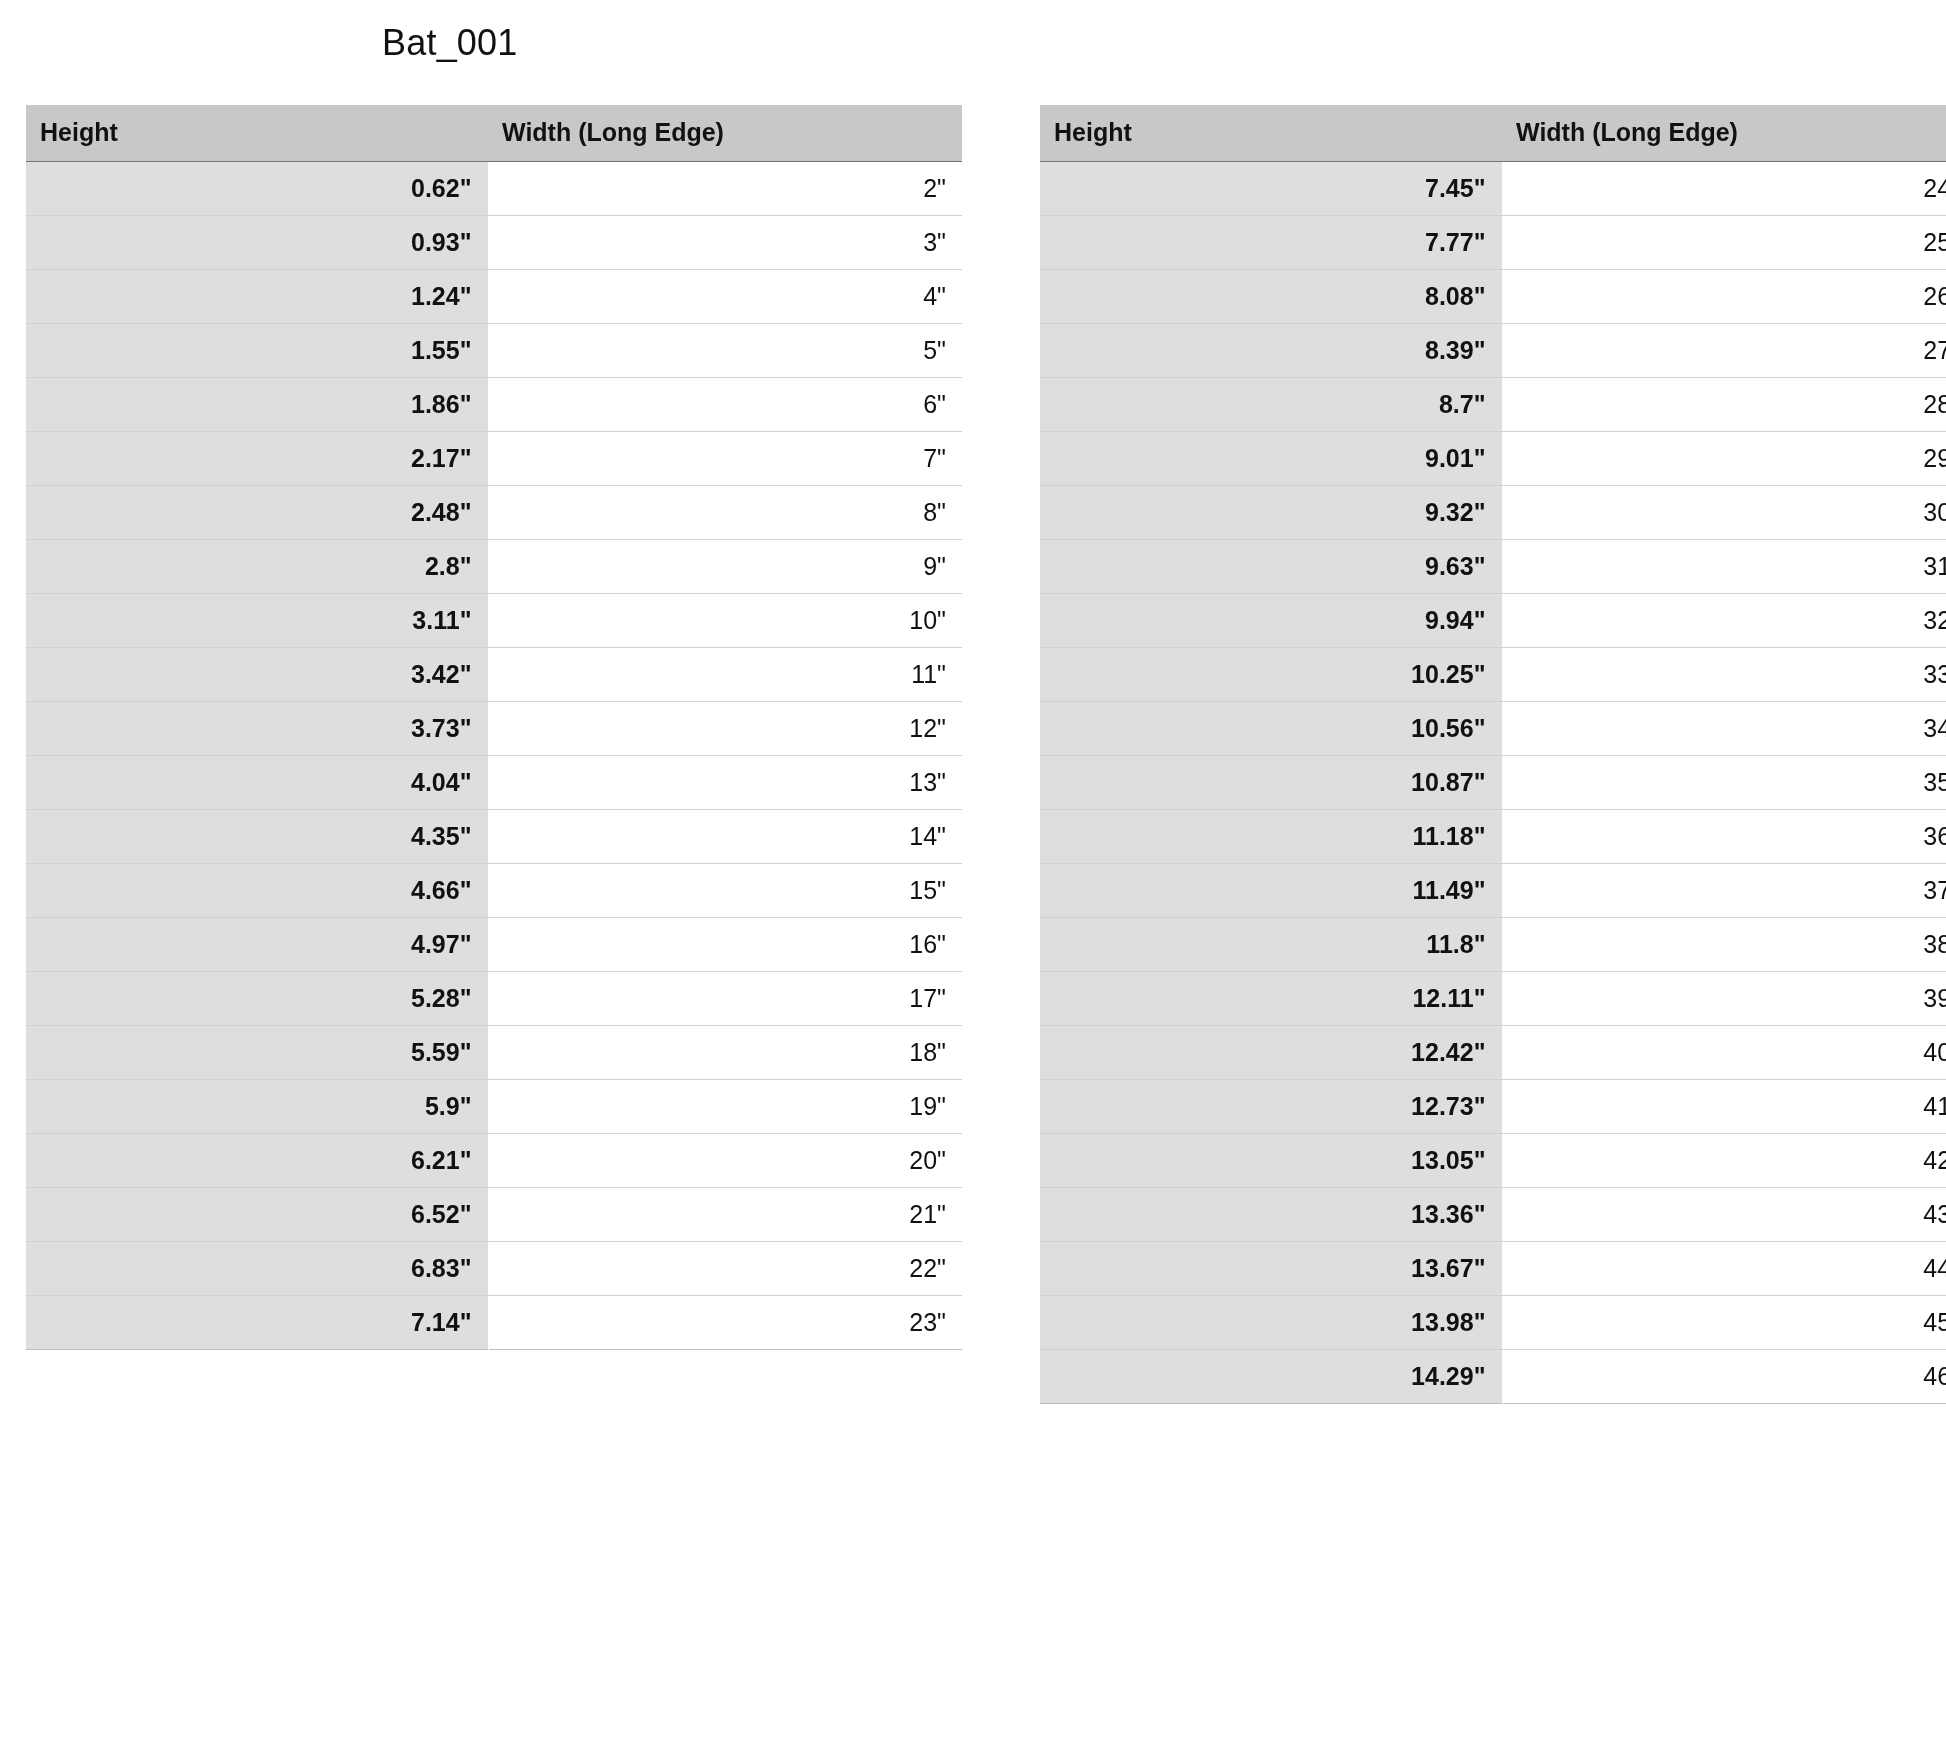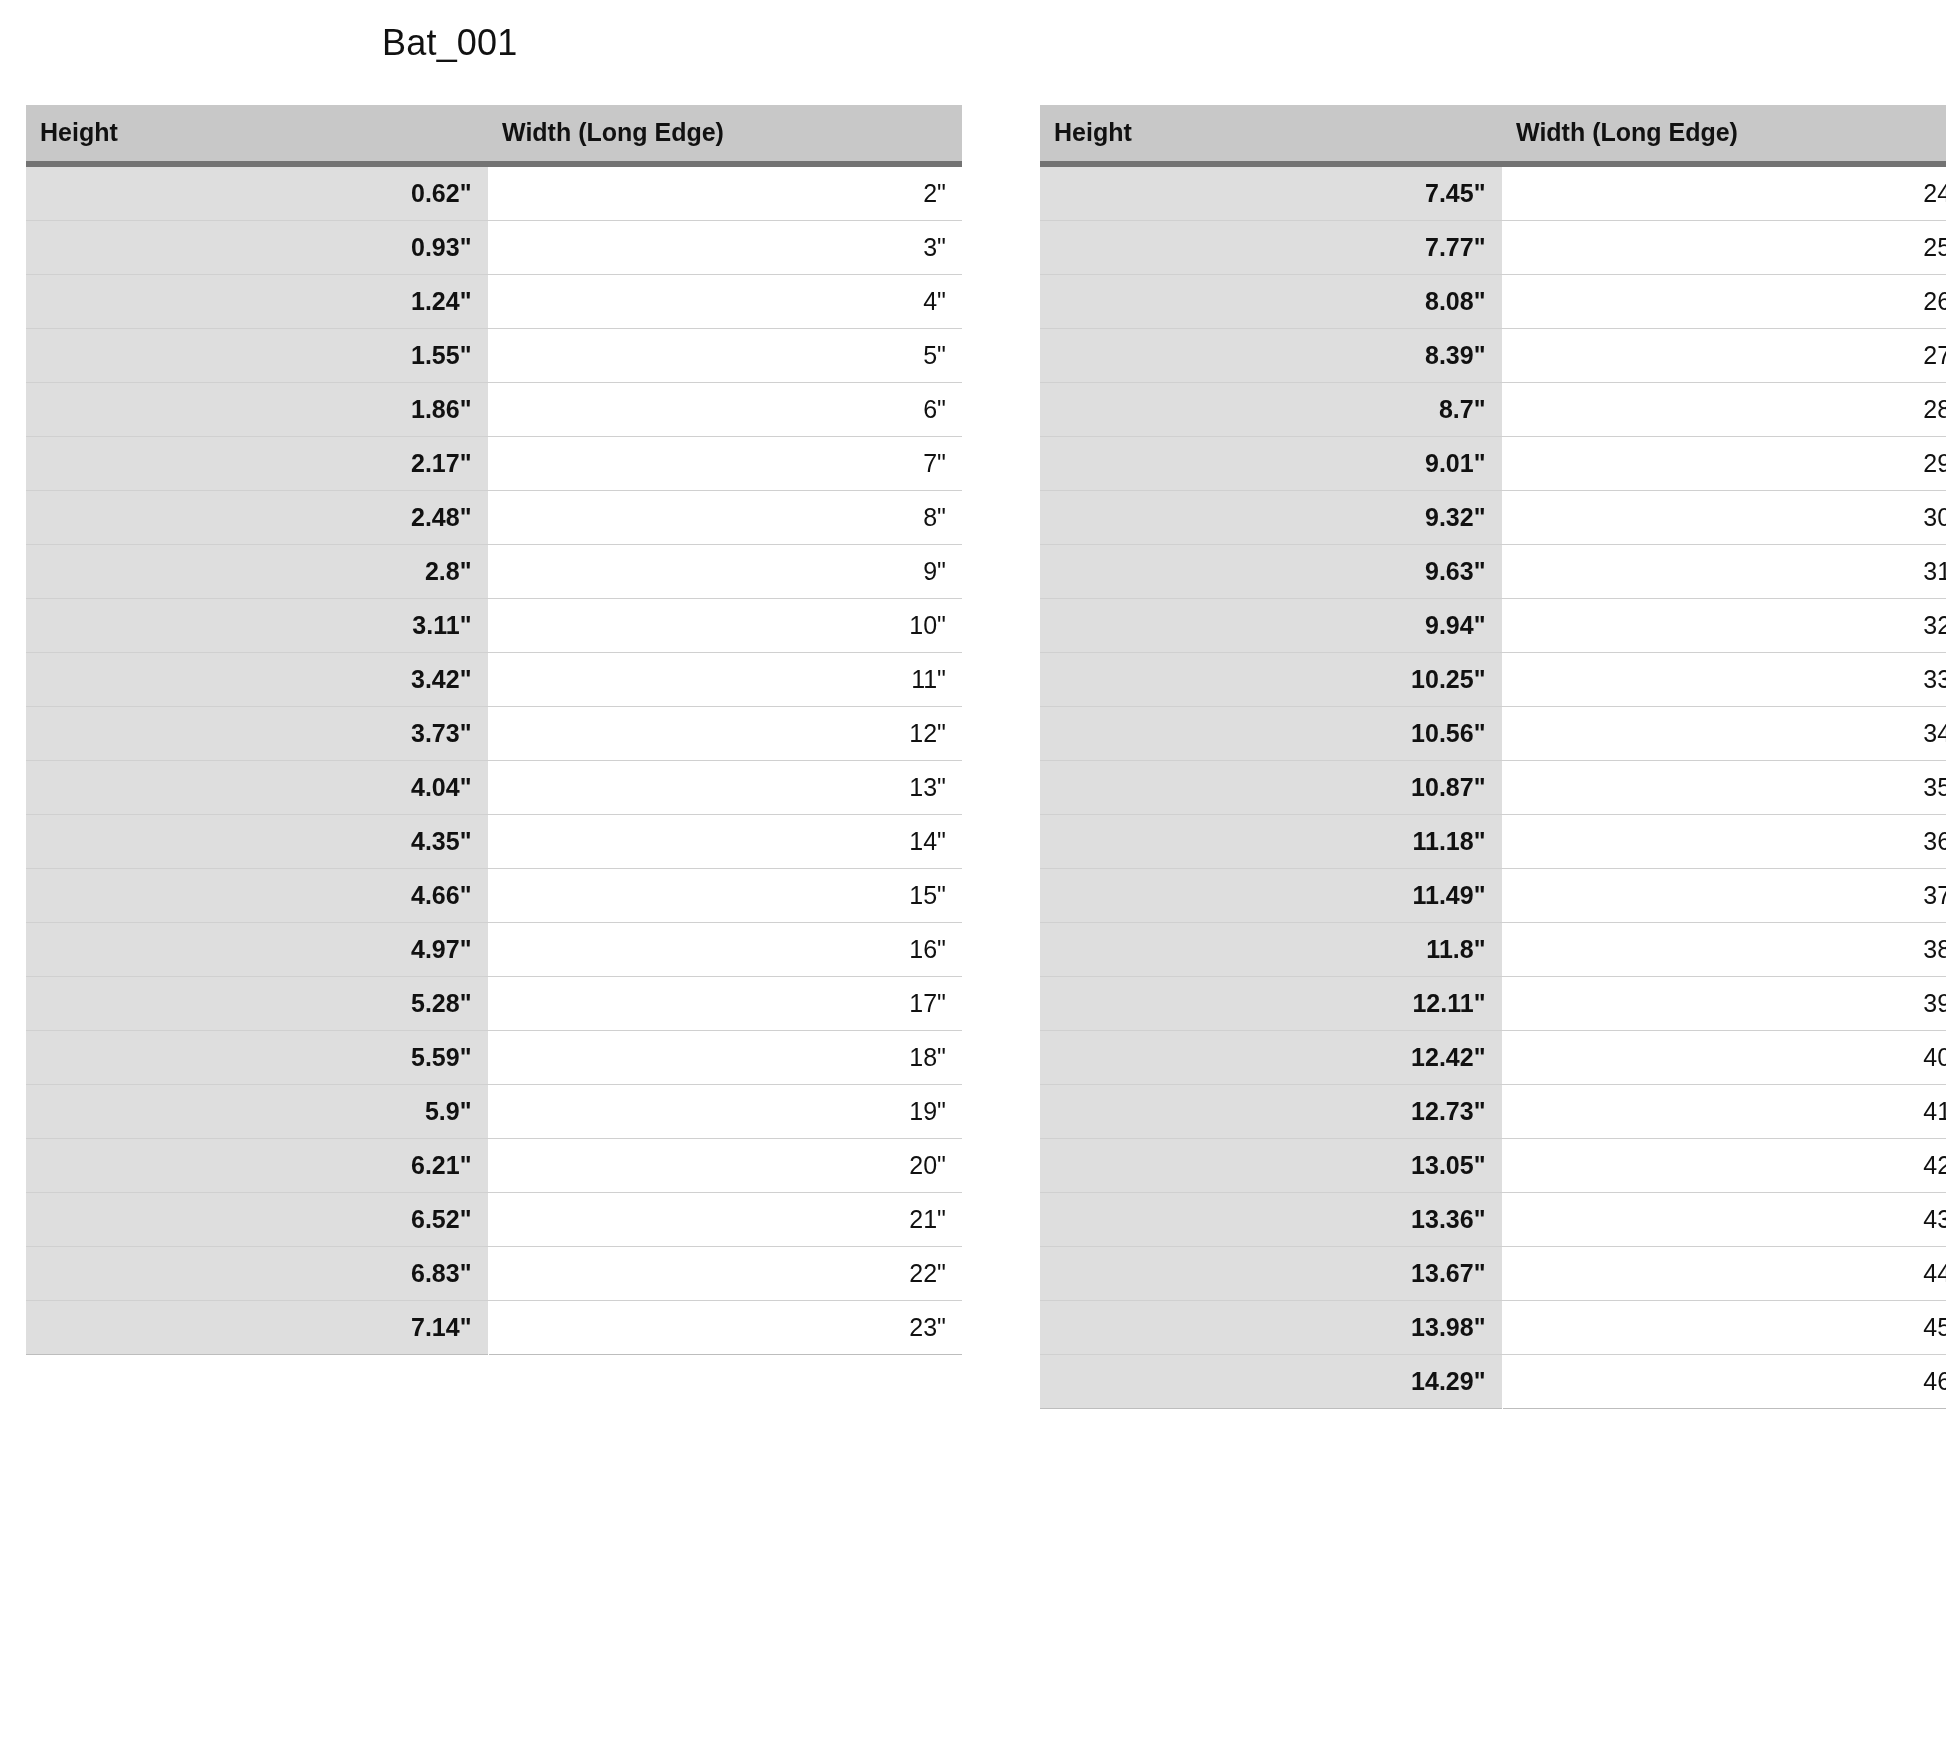--- a/index.html
+++ b/index.html
@@ -44,21 +44,21 @@
     font-size: 25px;
   }
   table.grid th {
     background: #c8c8c8;
     color: #111111;
     font-weight: bold;
     text-align: left;
     padding: 13px 14px 14px 14px;
     font-size: 25px;
     border: none;
-    border-bottom: 6px solid #737373;
+    border-bottom: 1px solid #737373;
   }
   table.grid th.col-h { width: 434px; }
   table.grid th.col-w { width: 446px; margin-top: 20px; }
 
   table.grid td {
     padding: 12px 16px 12px 14px;
     font-size: 25px;
     border-bottom: 1px solid #d0d0d0;
     height: 34px;
     box-sizing: border-box;

